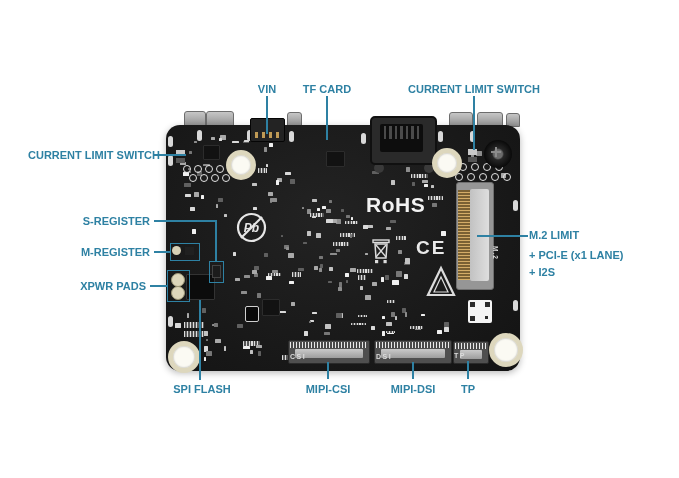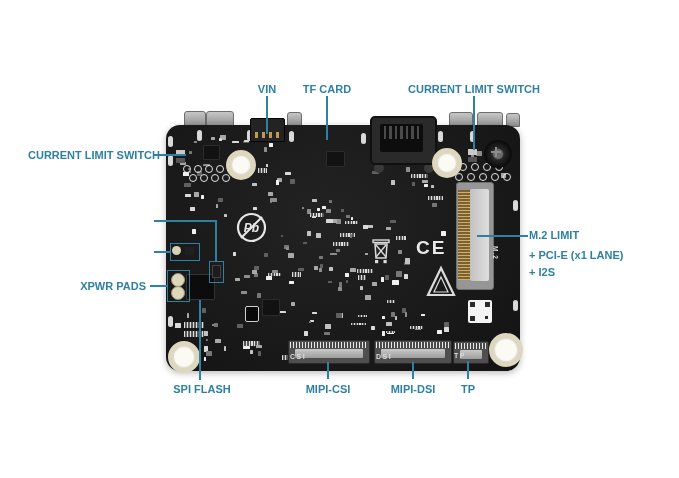--- a/index.html
+++ b/index.html
@@ -334,20 +334,21 @@
       <b style="left:2px;bottom:2px;"></b>
     <b style="right:4px;bottom:4px;width:3px;height:3px;"></b>
   </div>
 
   <div class="hole" style="left:226px;top:150px;width:20px;height:20px;"></div>
   <div class="hole" style="left:432px;top:148px;width:20px;height:20px;"></div>
   <div class="hole" style="left:168px;top:341px;width:22px;height:22px;"></div>
   <div class="hole" style="left:489px;top:333px;width:24px;height:24px;"></div>
   <div class="part screw"></div>
 
+  <div class="silk rohs">RoHS</div>
   <div class="silk ce">CE</div>
   <svg style="left:235px;top:211px;" width="33" height="33" viewBox="0 0 33 33">
     <circle cx="16.5" cy="16.5" r="13.5" fill="none" stroke="#e6e6e6" stroke-width="2.2"></circle>
     <text x="16.5" y="21" font-size="12" font-weight="bold" font-style="italic" fill="#e6e6e6" text-anchor="middle" font-family="Liberation Sans, sans-serif">Pb</text>
     <line x1="6" y1="27" x2="27" y2="6" stroke="#e6e6e6" stroke-width="2.2"></line>
   </svg>
   <svg style="left:370px;top:236px;" width="22" height="30" viewBox="0 0 22 30">
     <rect x="3" y="4" width="16" height="2.5" fill="none" stroke="#dcdcdc" stroke-width="1.4"></rect>
     <path d="M5,8 L17,8 L16,22 L6,22 Z" fill="none" stroke="#dcdcdc" stroke-width="1.5"></path>
     <line x1="6" y1="9" x2="16" y2="21" stroke="#dcdcdc" stroke-width="1.4"></line>
@@ -384,20 +385,22 @@
   <div class="lead" style="left:199px;top:300px;width:1.5px;height:80px;"></div>
   <div class="lead" style="left:327px;top:362px;width:1.5px;height:17px;"></div>
   <div class="lead" style="left:412px;top:362px;width:1.5px;height:17px;"></div>
   <div class="lead" style="left:467px;top:361px;width:1.5px;height:18px;"></div>
   <div class="lead" style="left:477px;top:235px;width:51px;height:1.5px;"></div>
 
   <div class="lbl ctr" style="left:245px;top:83px;width:44px;">VIN</div>
   <div class="lbl ctr" style="left:293px;top:83px;width:68px;">TF CARD</div>
   <div class="lbl ctr" style="left:406px;top:83px;width:136px;">CURRENT LIMIT SWITCH</div>
   <div class="lbl rgt" style="left:28px;top:149px;width:122px;">CURRENT LIMIT SWITCH</div>
+  <div class="lbl rgt" style="left:28px;top:215px;width:122px;">S-REGISTER</div>
+  <div class="lbl rgt" style="left:28px;top:246px;width:122px;">M-REGISTER</div>
   <div class="lbl rgt" style="left:28px;top:280px;width:118px;">XPWR PADS</div>
   <div class="lbl ctr" style="left:162px;top:383px;width:80px;">SPI FLASH</div>
   <div class="lbl ctr" style="left:288px;top:383px;width:80px;">MIPI-CSI</div>
   <div class="lbl ctr" style="left:373px;top:383px;width:80px;">MIPI-DSI</div>
   <div class="lbl ctr" style="left:448px;top:383px;width:40px;">TP</div>
   <div class="lbl" style="left:529px;top:229px;">M.2 LIMIT</div>
   <div class="feat">
     <div>+ PCI-E (x1 LANE)</div>
     <div>+ I2S</div>
   </div>

